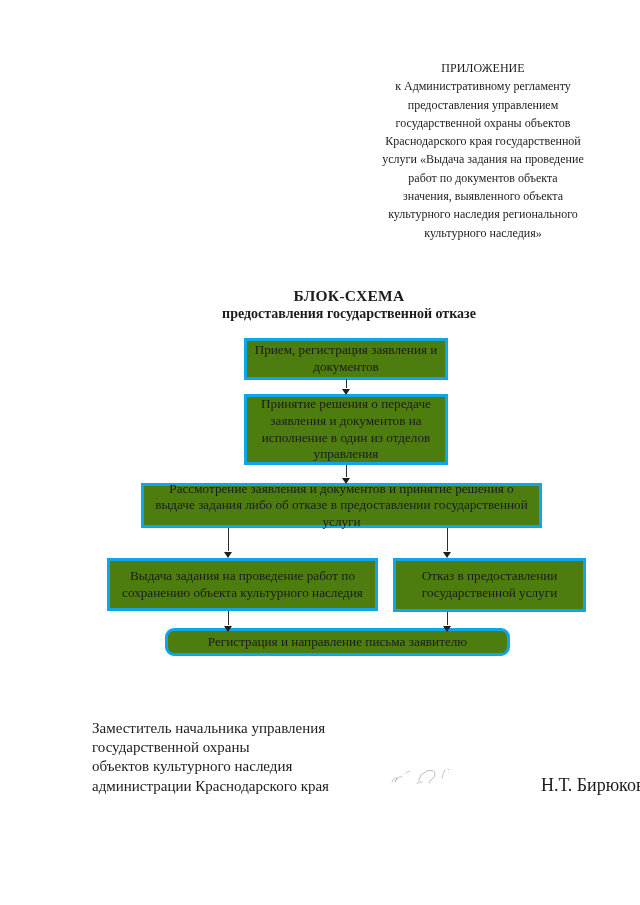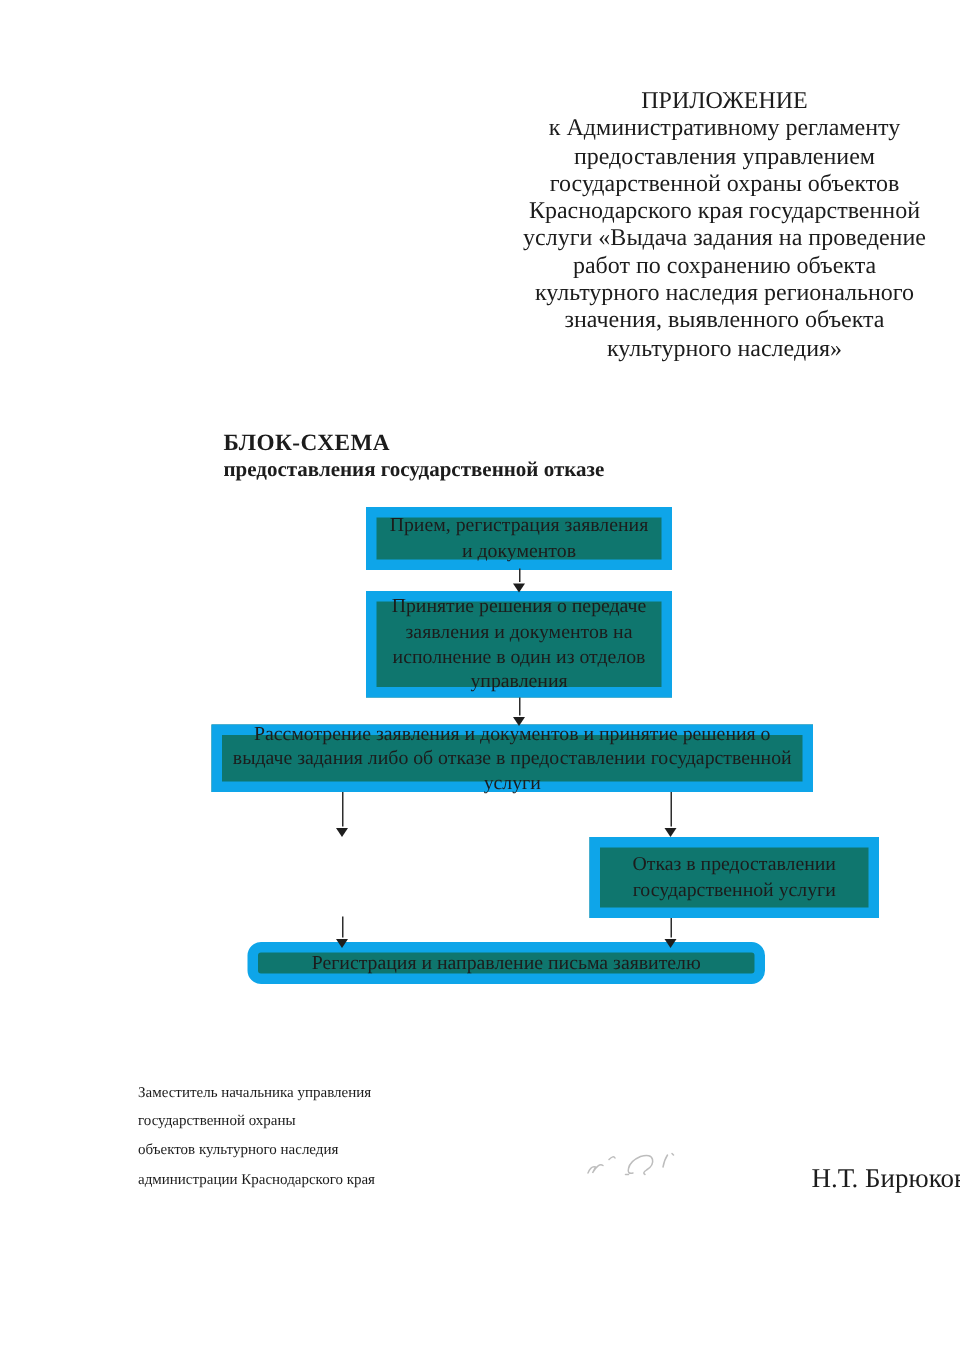--- a/index.html
+++ b/index.html
@@ -4,35 +4,35 @@
 <style>
   html,body { margin:0; padding:0; background:#ffffff; }
   .page {
     position:relative; width:640px; height:905px; background:#ffffff;
     font-family:"Liberation Serif", serif; color:#1c1c1c; overflow:hidden;
   }
 
   
   .appendix {
     position:absolute; left:333px; top:59px; width:300px;
-    text-align:center; font-size:16px; line-height:18.3px;
+    text-align:center; font-size:12px; line-height:18.3px;
   }
 
   
   .fc-title {
     position:absolute; left:149px; top:286px; width:400px;
-    font-weight:bold;
+    text-align:center; font-weight:bold;
   }
   .fc-title .t1 { font-size:15.5px; line-height:19px; letter-spacing:.3px; }
   .fc-title .t2 { font-size:14px;   line-height:17px; }
 
   
   .box {
-    position:absolute; box-sizing:border-box; background:#0f766e;
-    border:7px solid #0ea5e9;
+    position:absolute; box-sizing:border-box; background:#4d7c0f;
+    border:3px solid #0ea5e9;
     display:flex; align-items:center; justify-content:center;
     text-align:center; font-size:13.2px; line-height:16.6px; padding:2px 7px;
   }
   .b1 { left:244px; top:338px; width:204px; height:42px; }
   .b2 { left:244px; top:394px; width:204px; height:71px; }
   .b3 { left:141px; top:483px; width:401px; height:45px; }
   .b4 { left:107px; top:558px; width:271px; height:53px; }
   .b5 { left:393px; top:558px; width:193px; height:54px; }
   .b6 { left:165px; top:628px; width:345px; height:28px; border-radius:9px; }
 
@@ -47,56 +47,59 @@
   .c1 { left:346px; top:379px; height:9px;  }
   .c2 { left:346px; top:465px; height:12px; }
   .c3 { left:228px; top:528px; height:23px; }
   .c4 { left:447px; top:528px; height:23px; }
   .c5 { left:228px; top:611px; height:14px; }
   .c6 { left:447px; top:612px; height:13px; }
 
   
   .signature {
     position:absolute; left:92px; top:719px; width:330px;
-    font-size:10px; line-height:19.2px;
+    font-size:15px; line-height:19.2px;
   }
   .sign-name { position:absolute; left:541px; top:775px; font-size:18px; white-space:nowrap; }
   .scribble { position:absolute; left:386px; top:760px; opacity:.65; }
 </style>
 </head>
 <body>
 
 <div class="page">
 
   <div class="appendix">
     <div>ПРИЛОЖЕНИЕ</div>
     <div>к Административному регламенту</div>
     <div>предоставления управлением</div>
     <div>государственной охраны объектов</div>
     <div>Краснодарского края государственной</div>
     <div>услуги «Выдача задания на проведение</div>
-    <div>работ по сохранению объекта</div>
+    <div>работ по документов объекта</div>
+    <div>значения, выявленного объекта</div>
     <div>культурного наследия регионального</div>
-    <div>значения, выявленного объекта</div>
     <div>культурного наследия»</div>
   </div>
 
   <div class="fc-title">
     <div class="t1">БЛОК-СХЕМА</div>
     <div class="t2">предоставления государственной отказе</div>
   </div>
 
   <div class="box b1">
     <span>Прием, регистрация заявления и документов</span>
   </div>
   <div class="box b2">
     <span>Принятие решения о передаче заявления и документов на исполнение в один из отделов управления</span>
   </div>
   <div class="box b3">
     <span>Рассмотрение заявления и документов и принятие решения о выдаче задания либо об отказе в предоставлении государственной услуги</span>
+  </div>
+  <div class="box b4">
+    <span>Выдача задания на проведение работ по сохранению объекта культурного наследия</span>
   </div>
   <div class="box b5">
     <span>Отказ в предоставлении государственной услуги</span>
   </div>
   <div class="box b6">
     <span>Регистрация и направление письма заявителю</span>
   </div>
 
   <div class="conn c1"></div>
   <div class="conn c2"></div>

